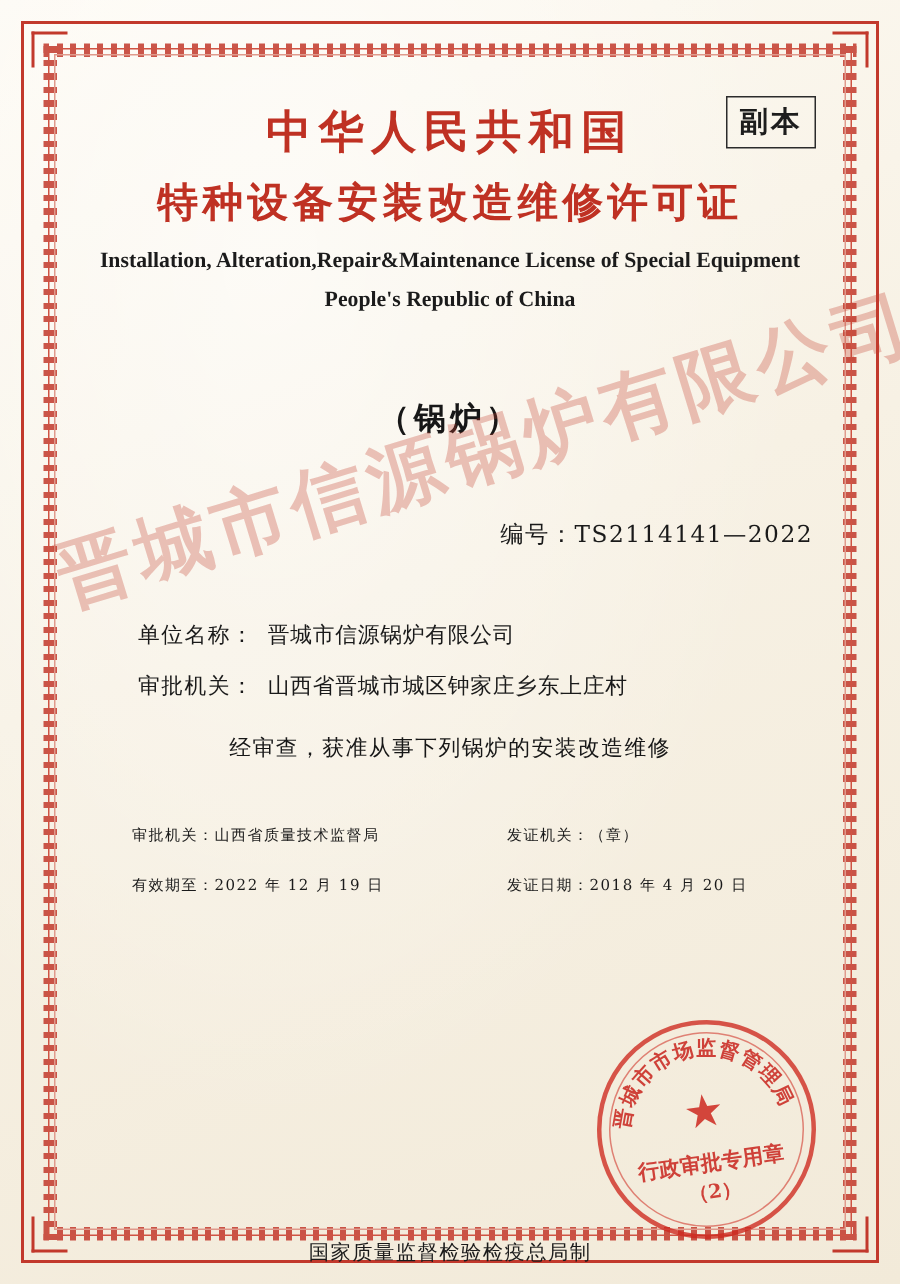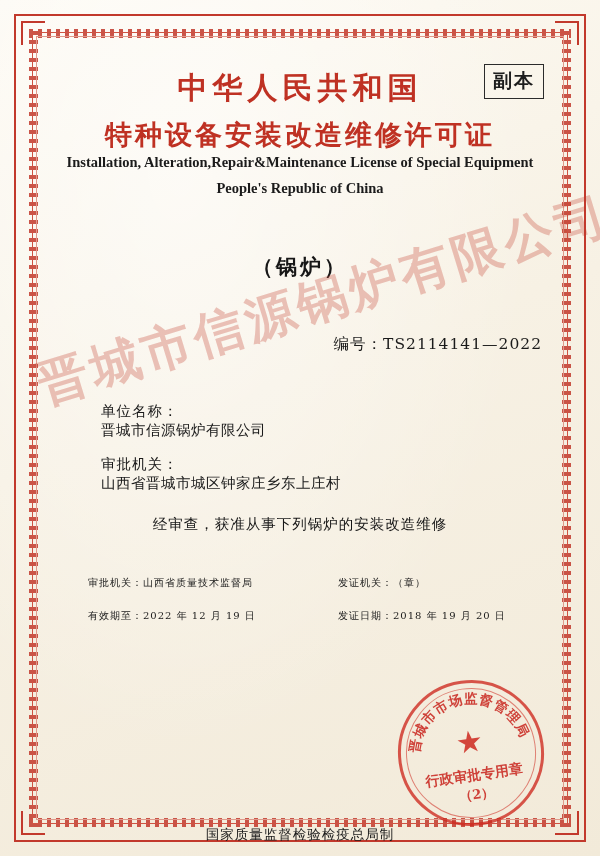--- a/index.html
+++ b/index.html
@@ -117,21 +117,21 @@
     text-align: center;
     margin-top: 8px;
     font-size: 27px;
     font-weight: bold;
     letter-spacing: 3px;
     color: #bf3123;
     font-family: "DejaVu Serif", "Liberation Serif", serif;
   }
   .title-en1 {
     text-align: center;
-    margin-top: 1px;
+    margin-top: 13px;
     font-size: 14.5px;
     font-weight: bold;
     color: #1b1b1b;
     font-family: "Liberation Serif", serif;
   }
   .title-en2 {
     text-align: center;
     margin-top: 9px;
     font-size: 14.5px;
     font-weight: bold;
@@ -163,21 +163,20 @@
     margin-top: 47px;
     padding-left: 46px;
   }
   .field-row {
     display: flex;
     align-items: baseline;
     font-size: 14.5px;
     color: #1a1a1a;
     margin-bottom: 15px;
     font-family: "DejaVu Serif", "Liberation Serif", serif;
-    flex-direction: column;
   }
   .field-label {
     letter-spacing: 1px;
     white-space: nowrap;
   }
   .field-value {
     margin-left: 9px;
     letter-spacing: 0.5px;
     white-space: nowrap;
   }
@@ -372,21 +371,21 @@
         </span>
         <span class="footer-cell-right">
           <span>发证机关：</span><span>（章）</span>
         </span>
       </div>
       <div class="footer-row">
         <span class="footer-cell-left">
           <span>有效期至：</span><span>2022 年 12 月 19 日</span>
         </span>
         <span class="footer-cell-right">
-          <span>发证日期：</span><span>2018 年 19 月 20 日</span>
+          <span>发证日期：</span><span>2018 年 4 月 20 日</span>
         </span>
       </div>
     </div>
 
     <div class="bottom-org">国家质量监督检验检疫总局制</div>
   </div>
 
   <div class="watermark">晋城市信源锅炉有限公司</div>
 
   <div class="seal">

